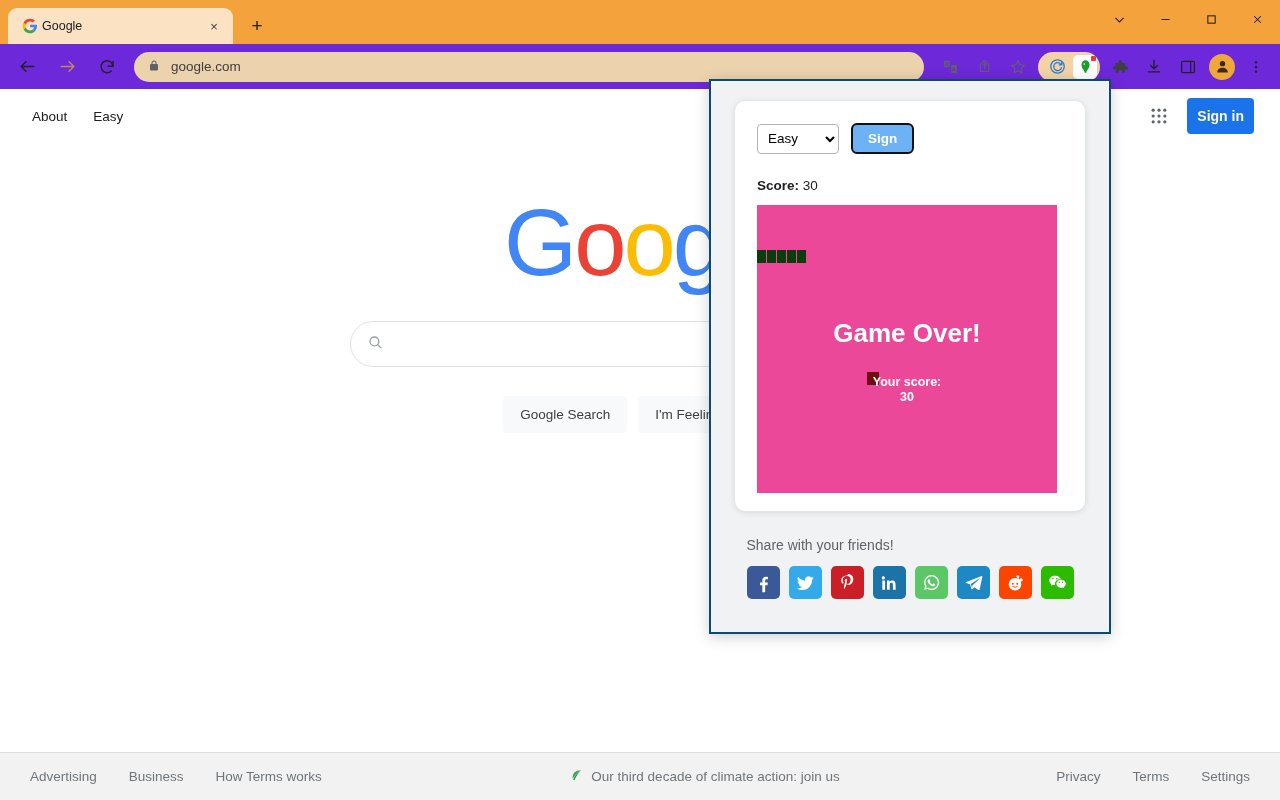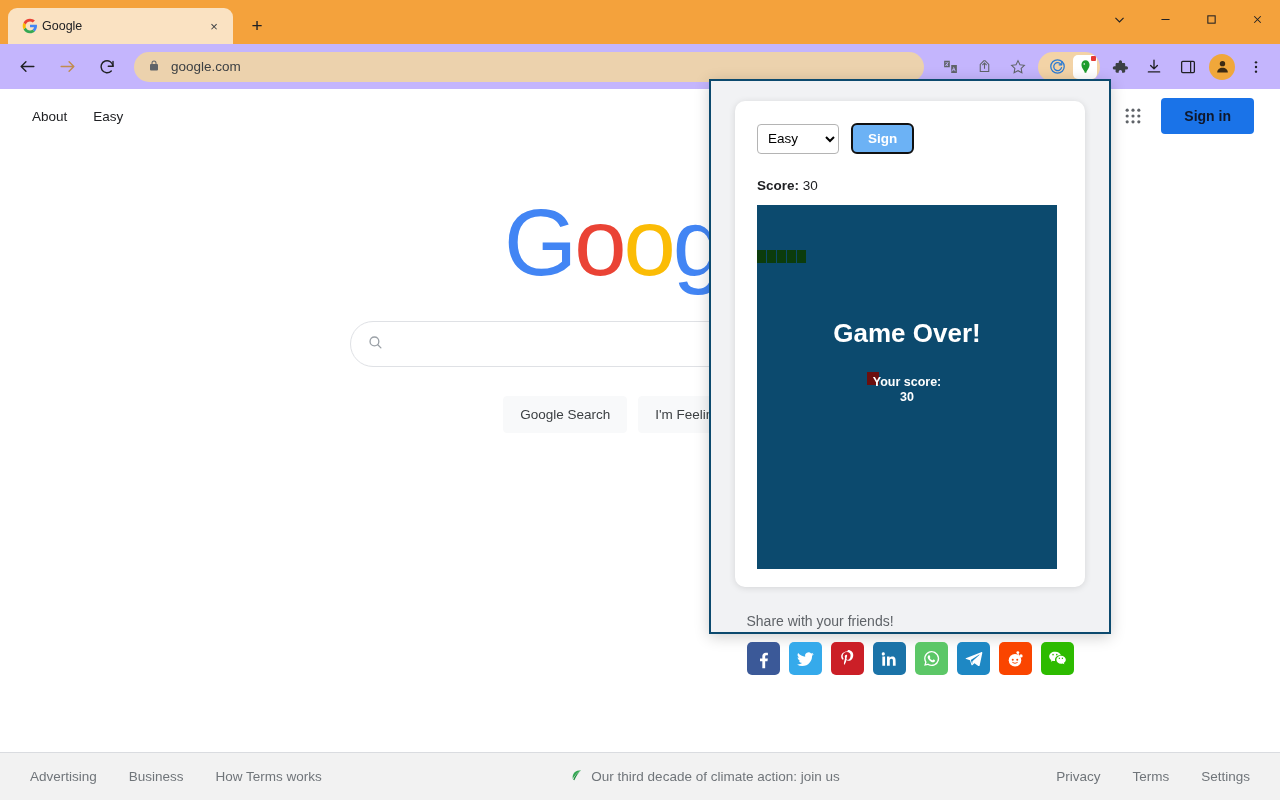--- a/index.html
+++ b/index.html
@@ -44,21 +44,21 @@
     position: absolute; right: 0; top: 0;
     height: 38px; display: flex; align-items: center;
   }
   .wbtn {
     width: 46px; height: 38px;
     display: flex; align-items: center; justify-content: center;
     color: #202124; font-size: 13px;
   }
 
   #toolbar {
-    height: 45px; background: #c4b5fd;
+    height: 45px; background: #6d28d9;
     display: flex; align-items: center;
     padding: 12px 8px; gap: 2px;
   }
   .navbtn {
     width: 30px; height: 30px; margin: 0 4px;
     display: flex; align-items: center; justify-content: center;
     color: #202124;
   }
   .navbtn.disabled { color: #b98c53; }
   #omnibox {
@@ -109,23 +109,23 @@
     font-size: 13.5px; color: #202124; margin-right: 14px;
     text-decoration: none; padding: 4px 6px;
   }
   .ghspacer { flex: 1; }
   #apps-grid {
     width: 38px; height: 38px; border-radius: 50%;
     display: flex; align-items: center; justify-content: center;
     margin-right: 9px;
   }
   #signin {
-    background: #1a73e8; color: #0f172a;
+    background: #1a73e8; color: #fef9c3;
     font-size: 14px; font-weight: bold;
-    padding: 10px 23px; border-radius: 4px;
+    padding: 10px 10px; border-radius: 4px;
   }
 
   #gmain {
     display: flex; flex-direction: column; align-items: center;
     padding-top: 60px;
   }
   #glogo { height: 92px; margin-bottom: 26px; }
   #searchbar {
     width: 580px; height: 46px;
     border: 1px solid #dfe1e5; border-radius: 24px;
@@ -183,22 +183,22 @@
     border: 2px solid #111; border-radius: 6px;
     padding: 6px 15px; cursor: pointer;
     font-family: "Liberation Sans", sans-serif;
   }
   #scoreline {
     margin-top: 24px; font-size: 13.5px;
     font-weight: bold; color: #202124;
   }
   #scoreline .sv { font-weight: normal; }
   #canvas {
-    position: relative; width: 300px; height: 364px;
-    margin-top: 12px; background: #0c4a6e; overflow: hidden; text-decoration: underline;
+    position: relative; width: 300px; height: 288px;
+    margin-top: 12px; background: #ec4899; overflow: hidden; text-decoration: underline;
   }
   .seg { position: absolute; background: #0c3c0c; }
   #food { position: absolute; background: #6b0f0f; }
   #gameover {
     position: absolute; left: 0; top: 0;
     width: 300px; height: 300px;
     display: flex; flex-direction: column;
     align-items: center; justify-content: center;
   }
   #go-title {

